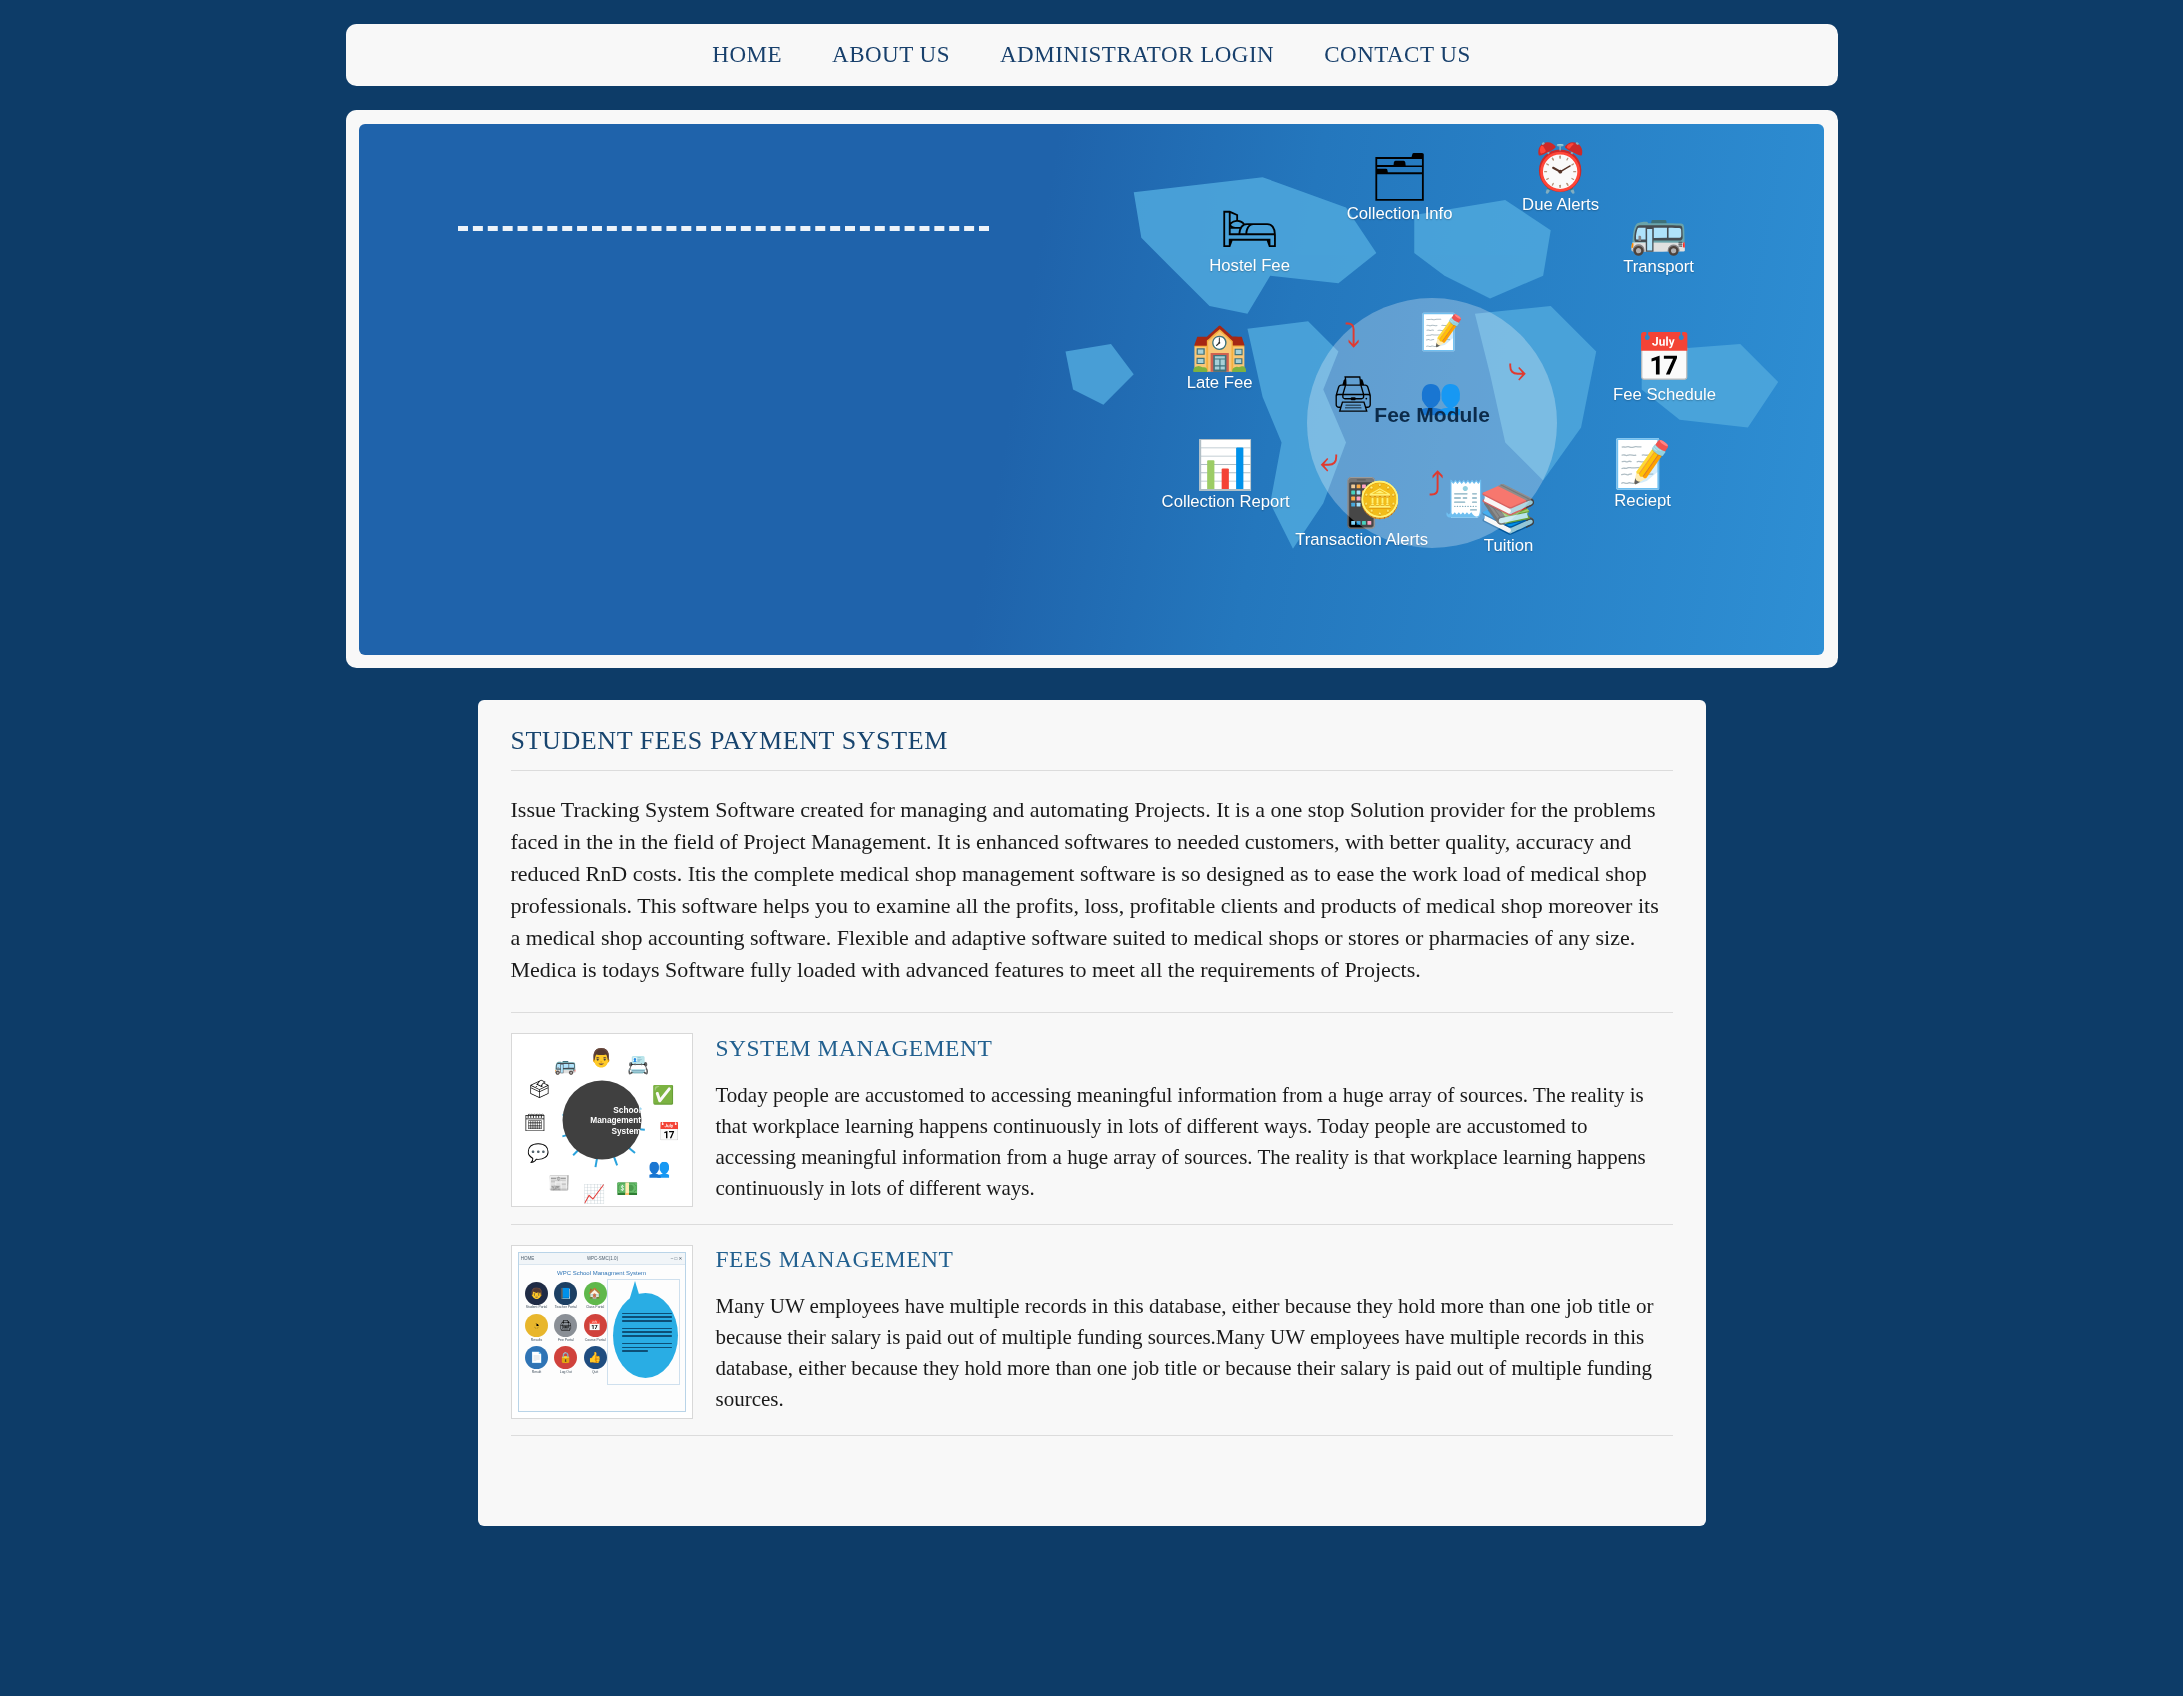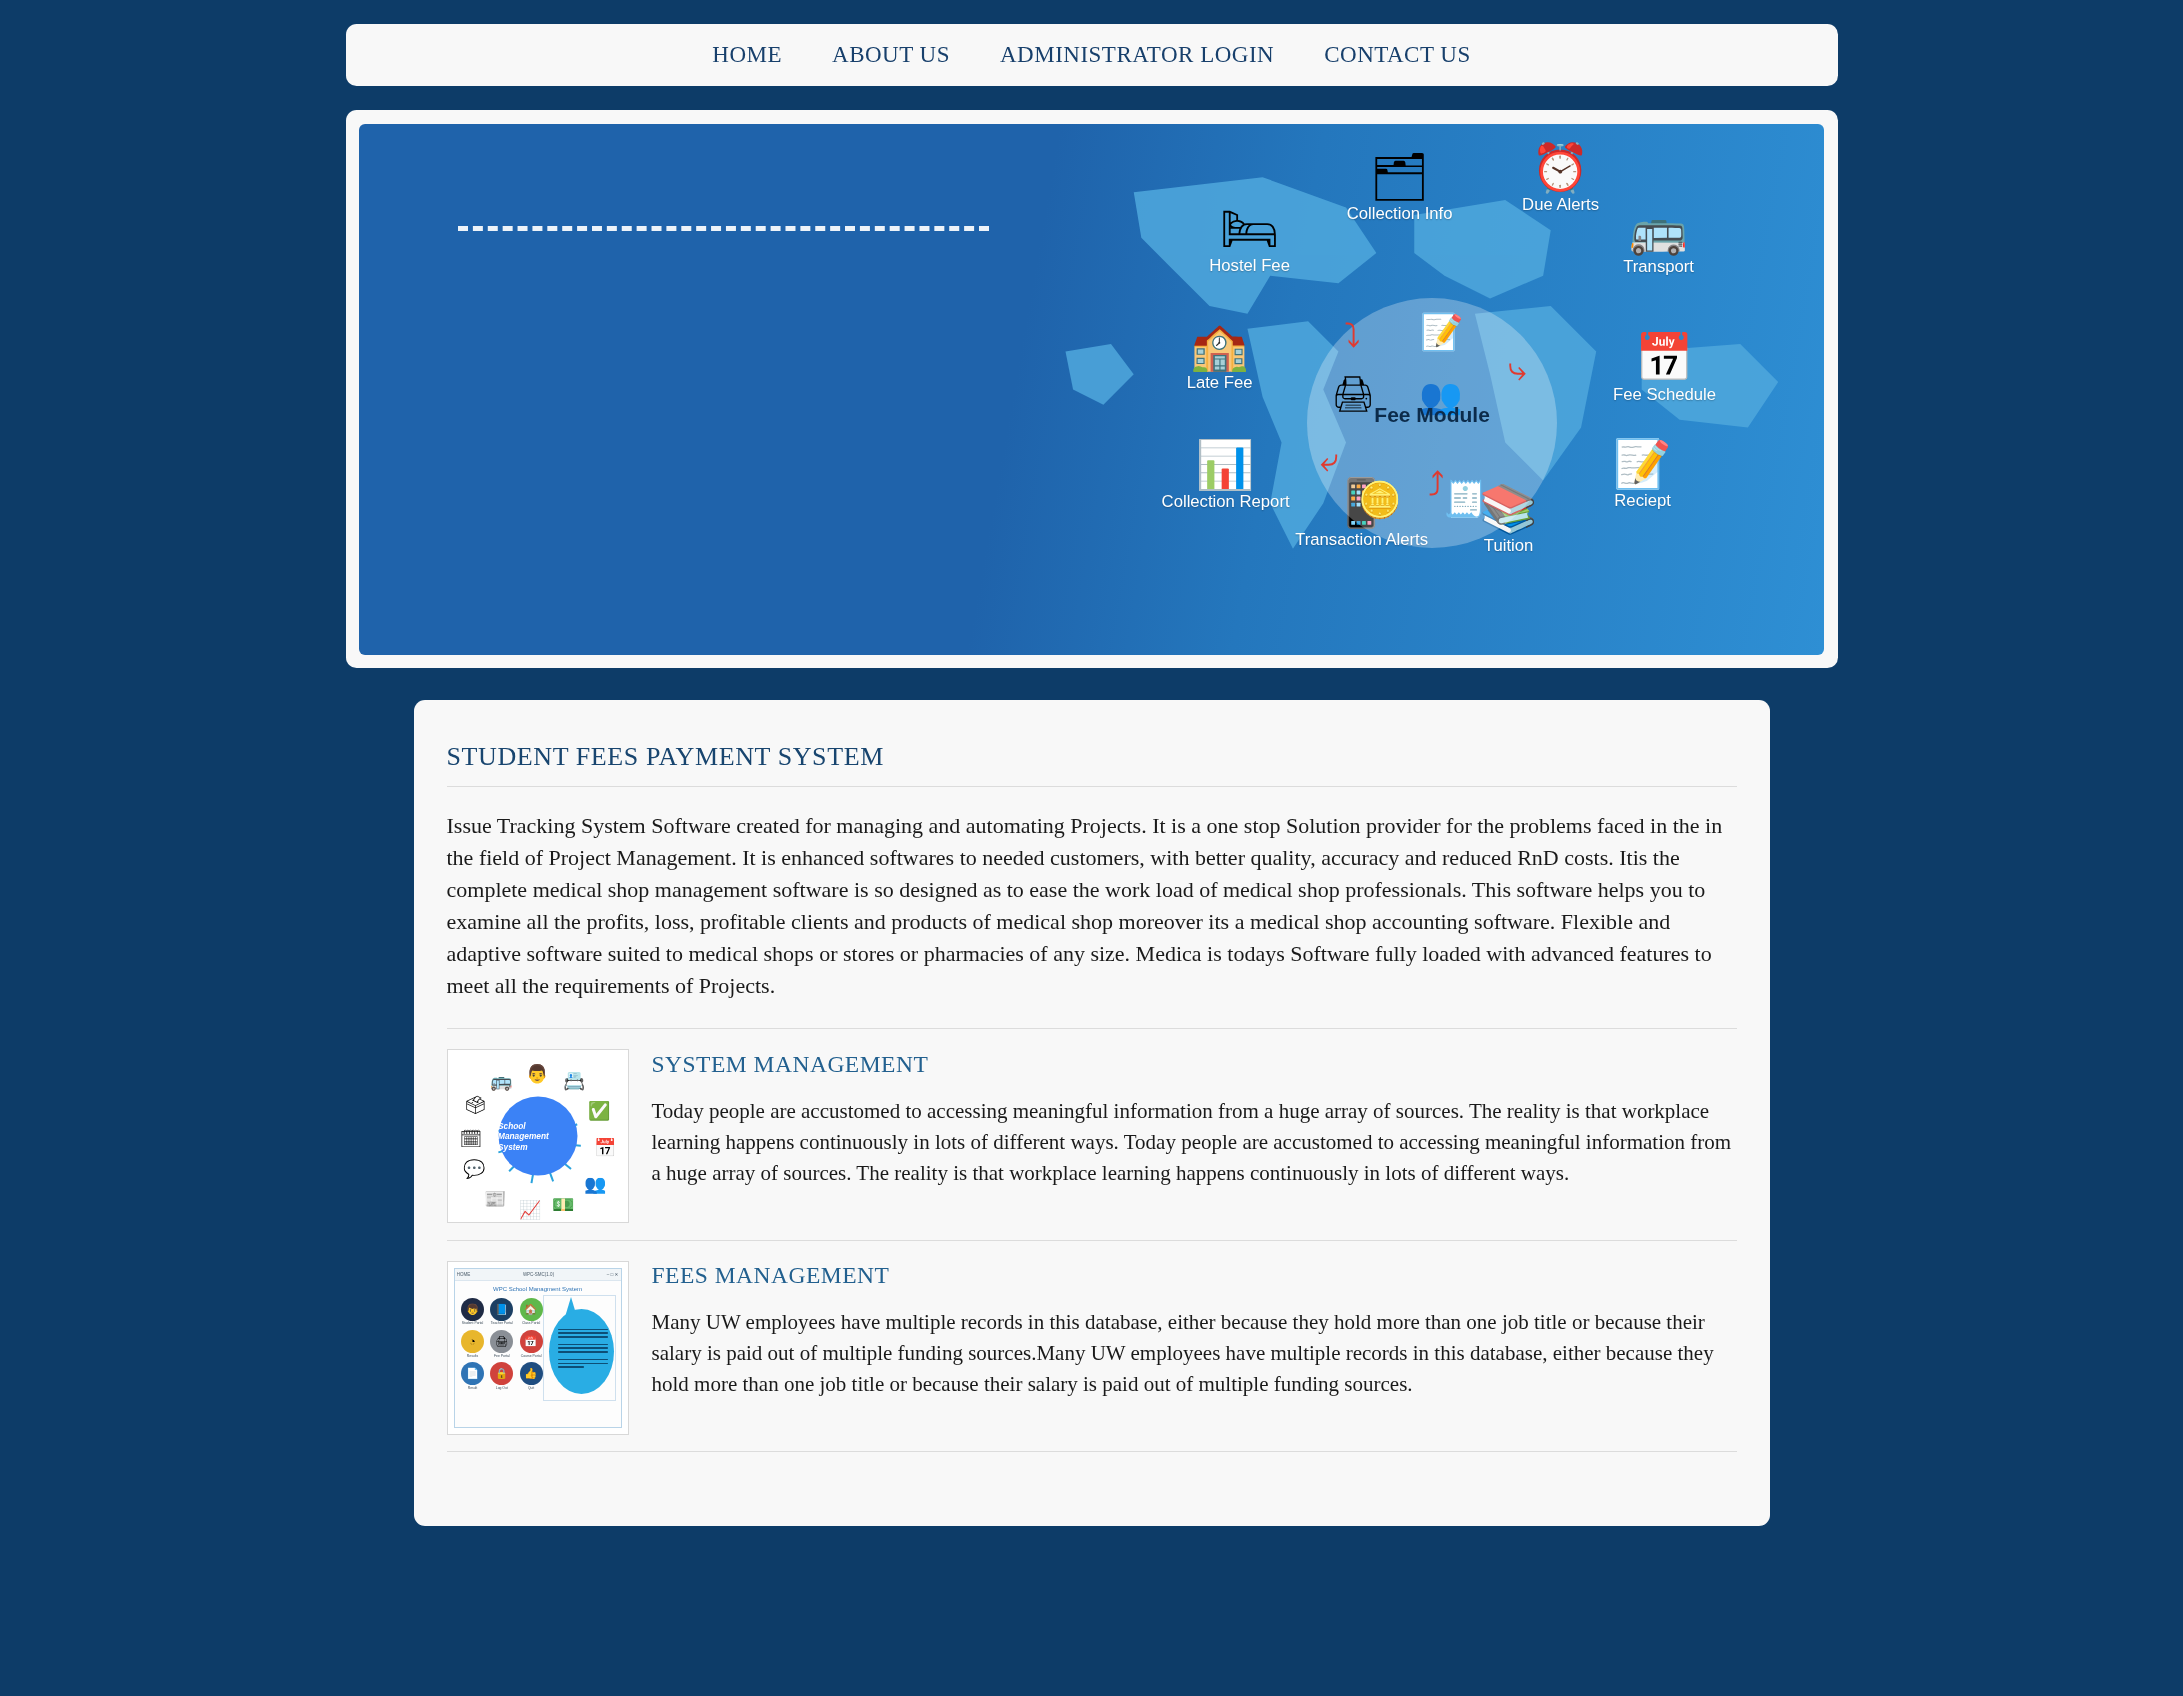--- a/index.html
+++ b/index.html
@@ -136,24 +136,24 @@
     font-weight: bold;
     font-size: 21px;
     z-index: 4;
   }
   .hub-icon { position: absolute; font-size: 35px; z-index: 3; }
   .hub-arrow { position: absolute; color: #e03a2f; font-size: 33px; z-index: 3; }
 
   
   .content-panel {
     margin: 32px auto 0 auto;
-    width: 1356px;
+    width: 1228px;
     background: #f8f8f8;
-    border-radius: 11px;
-    padding: 42px 33px 45px 33px;
+    border-radius: 6px;
+    padding: 26px 33px 45px 33px;
     min-height: 826px;
   }
   .section-title {
     color: #18456f;
     font-family: "Liberation Serif", serif;
     font-size: 26px;
     letter-spacing: 0.6px;
     margin: 0 0 13.6px 0;
     font-weight: normal;
   }
@@ -195,30 +195,29 @@
     margin: 0;
   }
 
   
   .hub-center {
     position: absolute;
     left: 50%; top: 50%;
     transform: translate(-50%, -50%);
     width: 79px; height: 79px;
     border-radius: 50%;
-    background: #3b82f6;
+    background: #404040;
     color: #ffffff;
     font-family: "Liberation Sans", sans-serif;
     font-size: 8.3px;
     font-weight: bold;
     display: flex; align-items: center; justify-content: center;
-    text-align: left;
+    text-align: right;
     line-height: 1.25;
     z-index: 2;
-    font-style: italic;
   }
   .spoke-icon {
     position: absolute;
     font-size: 18px;
     width: 26px; height: 26px;
     display: flex; align-items: center; justify-content: center;
     z-index: 2;
   }
   .spoke-line { position: absolute; background: #2aa3dd; height: 1.5px; transform-origin: left center; z-index: 1; }
 

